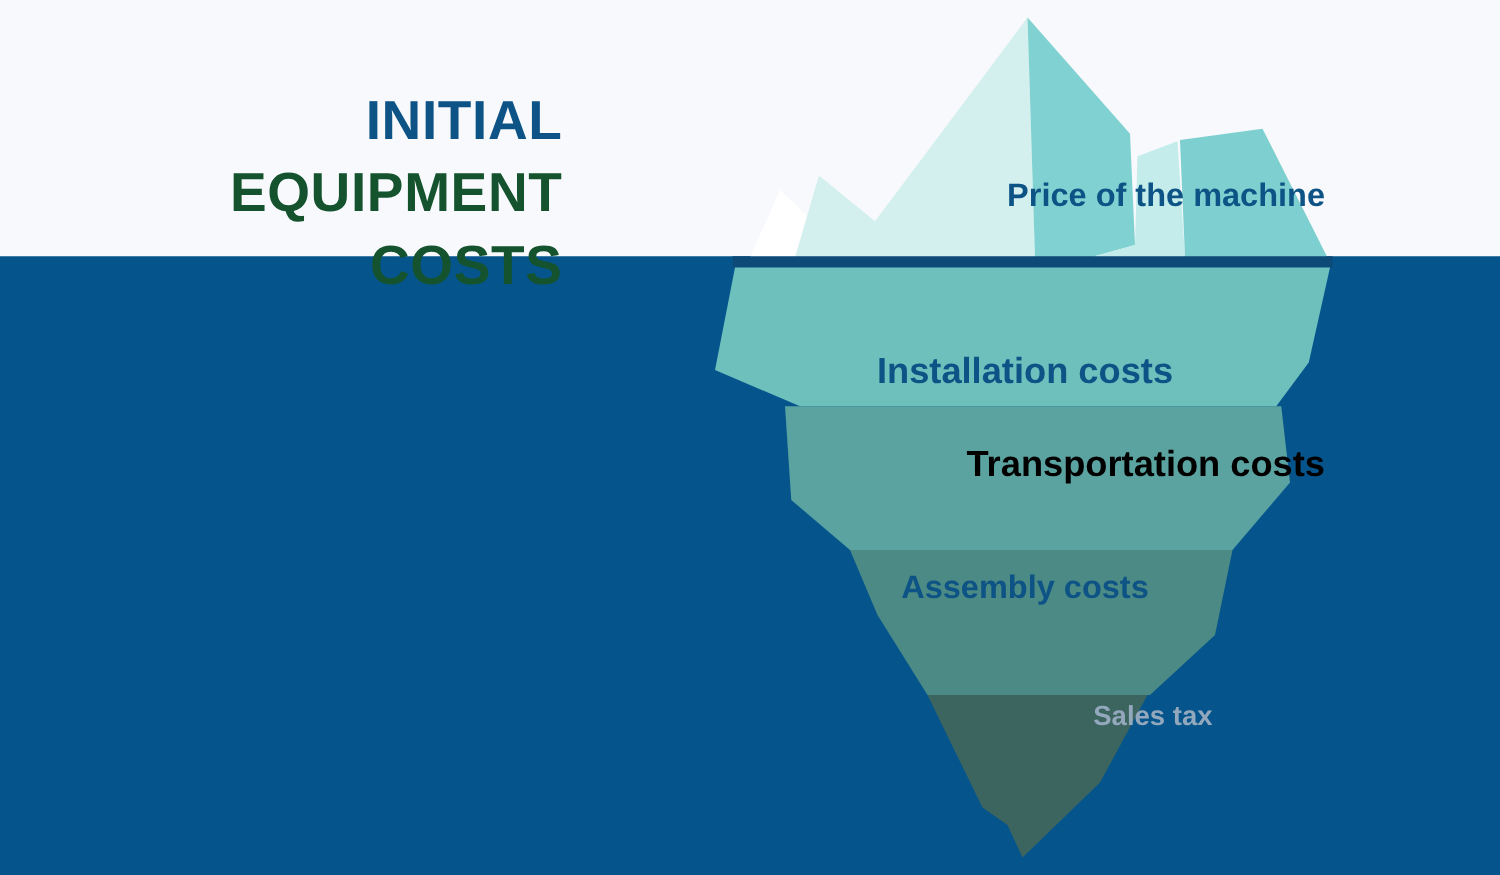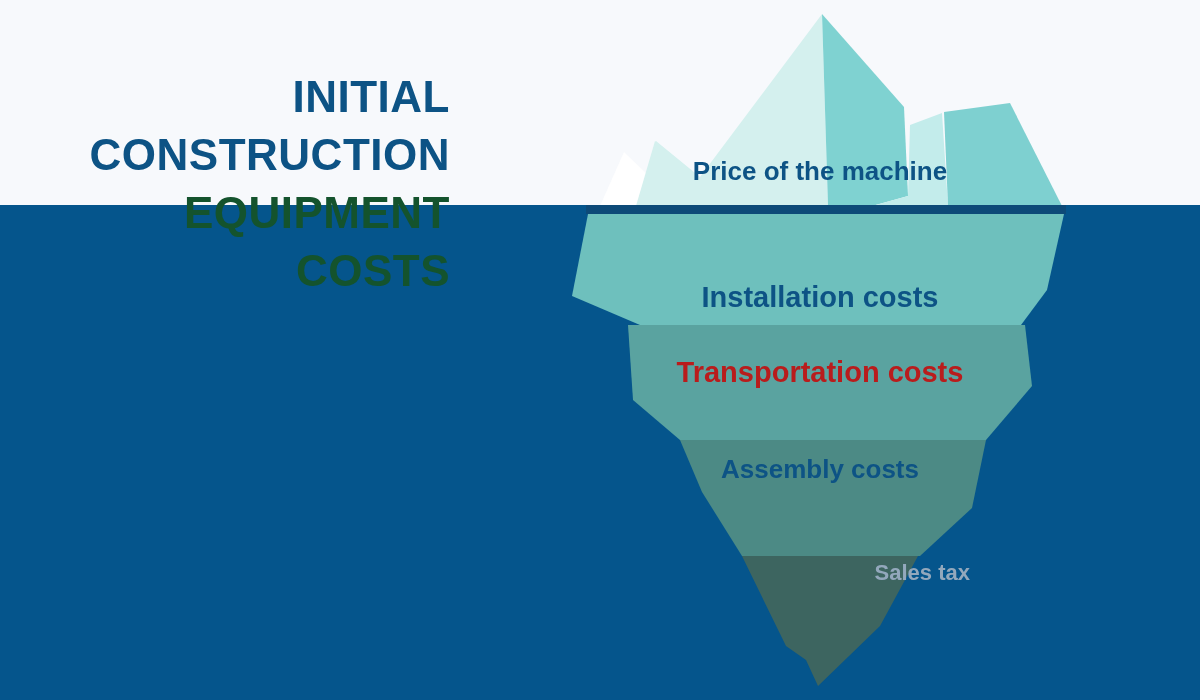--- a/index.html
+++ b/index.html
@@ -68,39 +68,41 @@
   
   .berg-label {
     position: absolute;
     text-align: center;
     font-weight: bold;
     white-space: nowrap;
     pointer-events: none;
   }
   .lbl-price {
     left: 580px;
-    top: 156px;
+    top: 141px;
     width: 480px;
     font-size: 26px;
     color: #0d5385;
+    text-align: right;
   }
   .lbl-install {
     left: 580px;
     top: 249px;
     width: 480px;
     font-size: 29px;
     color: #0d5385;
     margin-top: 32px;
   }
   .lbl-transport {
     left: 580px;
     top: 356px;
     width: 480px;
     font-size: 29px;
-    color: #b91c1c;
+    color: #000000;
+    text-align: right;
   }
   .lbl-assembly {
     left: 600px;
     top: 454px;
     width: 440px;
     font-size: 26px;
     color: #0d5385;
     text-align: center;
   }
   .lbl-salestax {
@@ -143,21 +145,20 @@
     <polygon points="628,325 1025,325 1032,386 986,440 680,440 633,400" fill="#5aa3a0"></polygon>
 
     <polygon points="680,440 986,440 972,508 920,556 742,556 702,492" fill="#4c8a85"></polygon>
 
     <polygon points="742,556 918,556 880,626 818,686 806,660 786,646" fill="#3d6560"></polygon>
 
   </svg>
 
   <h1 class="headline">
     <span class="ln above">INITIAL</span>
-    <span class="ln above">CONSTRUCTION</span>
     <span class="ln below">EQUIPMENT</span>
     <span class="ln below">COSTS</span>
   </h1>
 
   <div class="berg-label lbl-price">Price of the machine</div>
 
   <div class="berg-label lbl-install">Installation costs</div>
 
   <div class="berg-label lbl-transport">Transportation costs</div>
 

